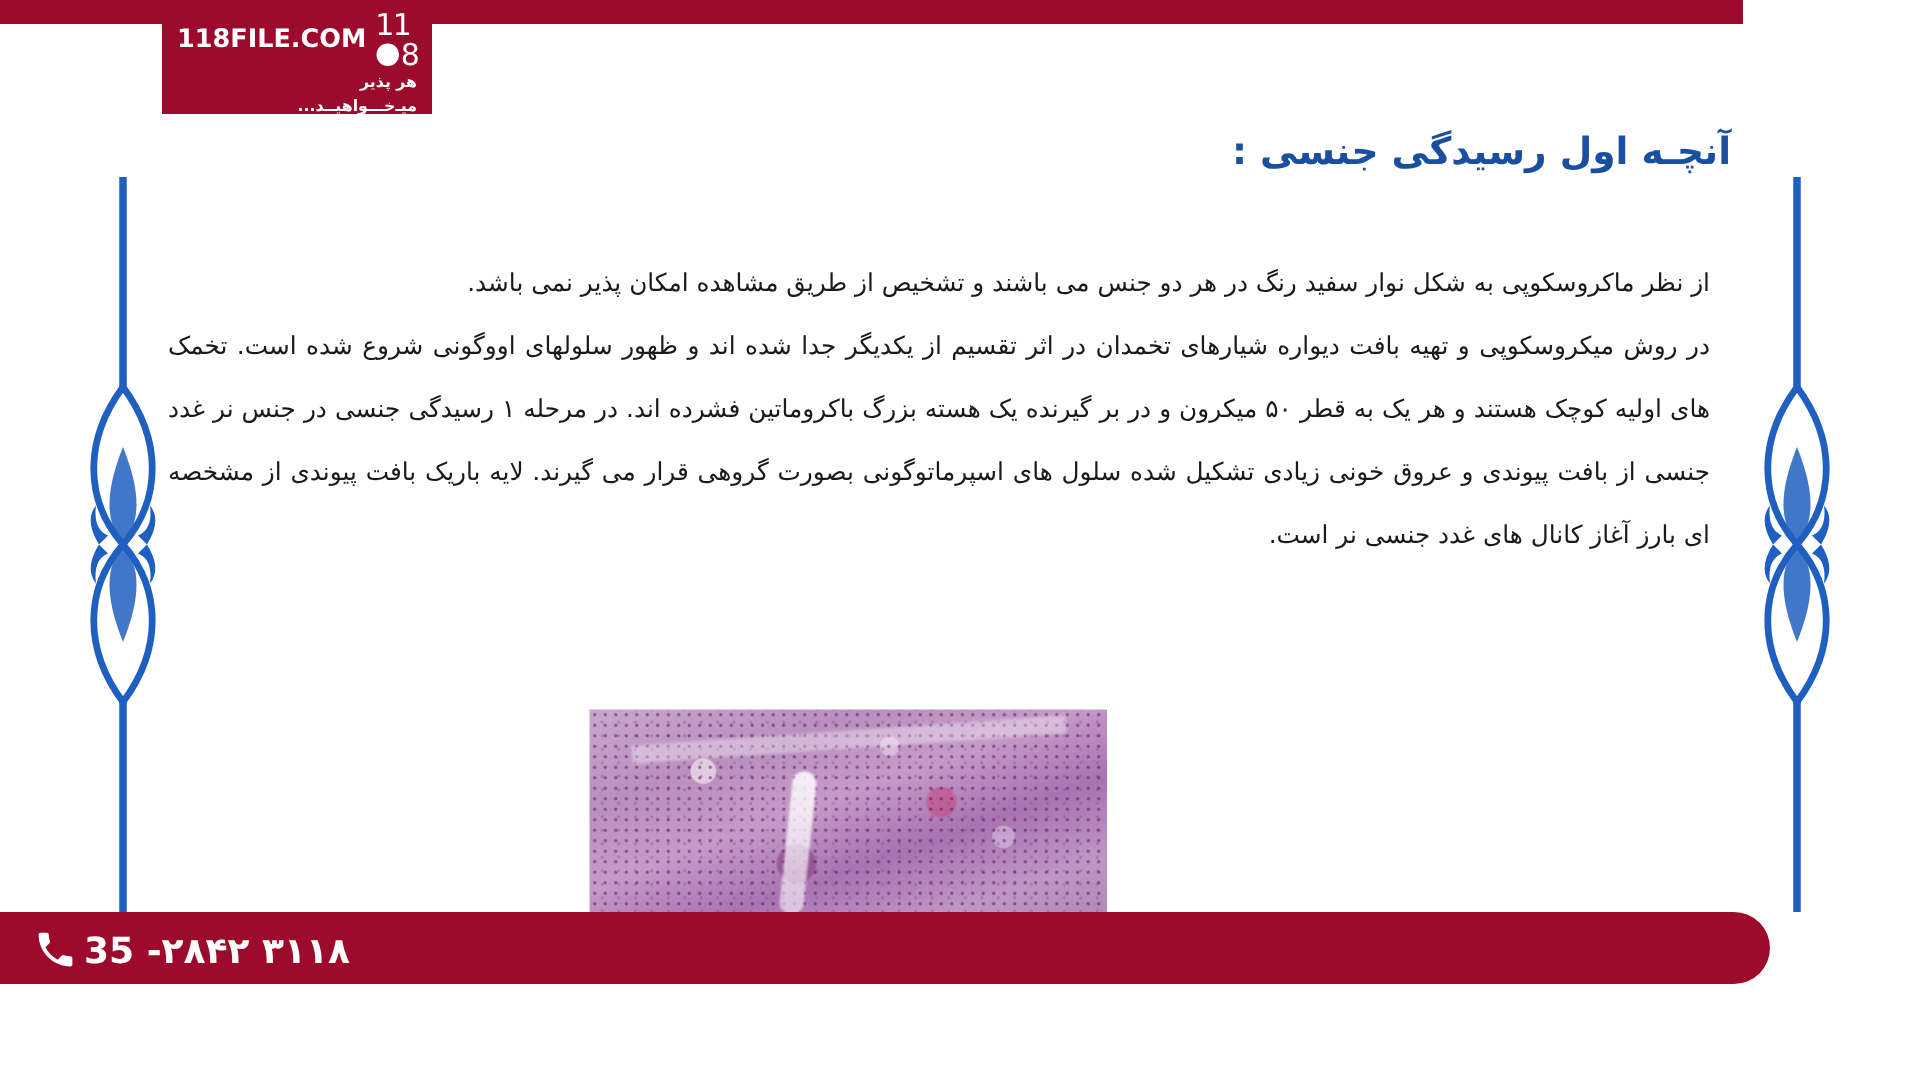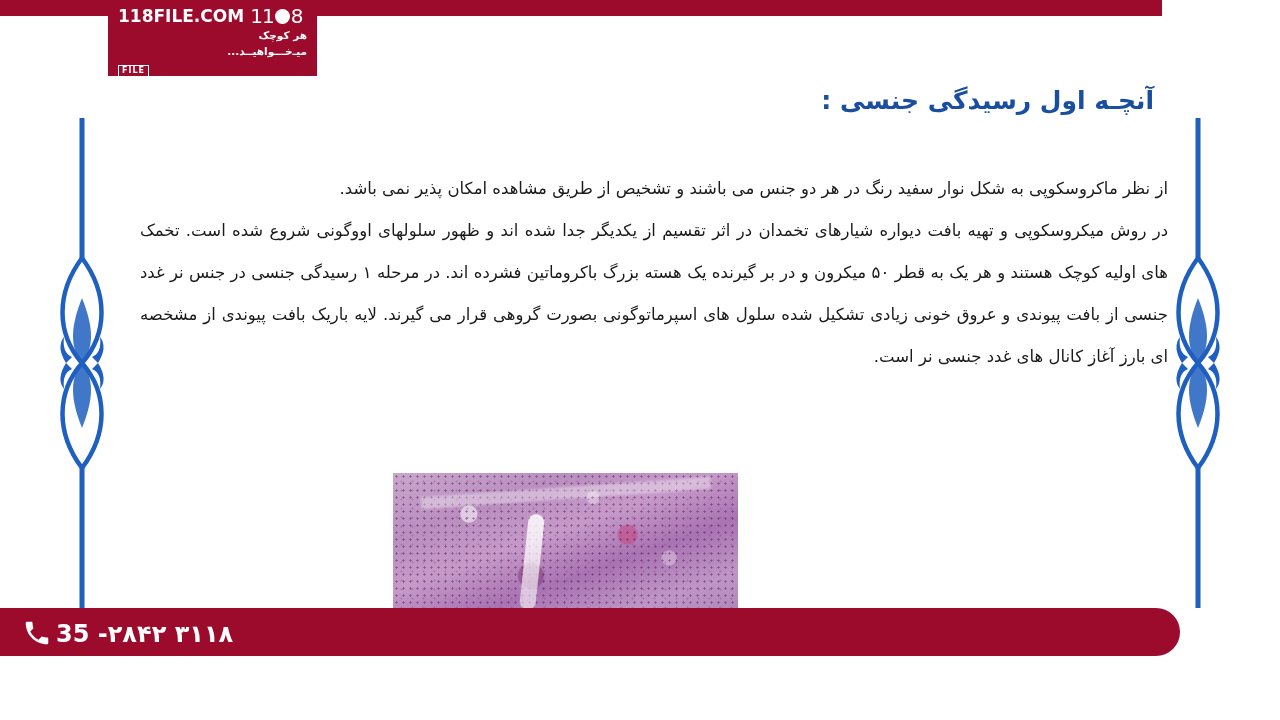--- a/index.html
+++ b/index.html
@@ -37,21 +37,21 @@
     width: 118px;
     height: 16px;
     background: #ffffff;
   }
 
   
   .logo-box {
     position: absolute;
     top: 0;
     left: 108px;
-    width: 209px;
+    width: 180px;
     height: 76px;
     background: #9d0b2c;
     color: #ffffff;
     box-sizing: border-box;
     padding: 6px 8px 6px 10px;
     direction: ltr;
   }
   .logo-row {
     display: flex;
     align-items: center;
@@ -110,21 +110,21 @@
     font-weight: bold;
     color: #1a4fa0;
     letter-spacing: 0px;
     white-space: nowrap;
   }
 
   
   .body-text {
     position: absolute;
     top: 168px;
-    right: 112px;
+    right: 140px;
     width: 1028px;
     font-size: 16.5px;
     line-height: 2.55;
     color: #1a1a1a;
     text-align: justify;
     text-align-last: right;
   }
   .body-text p {
     margin: 0;
   }
@@ -248,21 +248,21 @@
 <div class="slide">
 
   <div class="top-bar"></div>
   <div class="top-bar-right-cap"></div>
 
   <div class="logo-box">
     <div class="logo-row">
       <span class="logo-domain">118FILE.COM</span>
       <span class="logo-mark">11<span class="circ"></span>8</span>
     </div>
-    <div class="logo-sub">هر کوچک</div>
+    <div class="logo-sub">هر پذیر</div>
     <div class="logo-sub">میـ‌خـــواهیــد...</div>
     <div style="text-align:left;">
       <span class="logo-badge">FILE</span>
     </div>
   </div>
 
   <div class="title">آنچـه اول رسیدگی جنسی :</div>
 
   <div class="ornament right">
     <svg width="56" height="490" viewBox="0 0 56 490">

